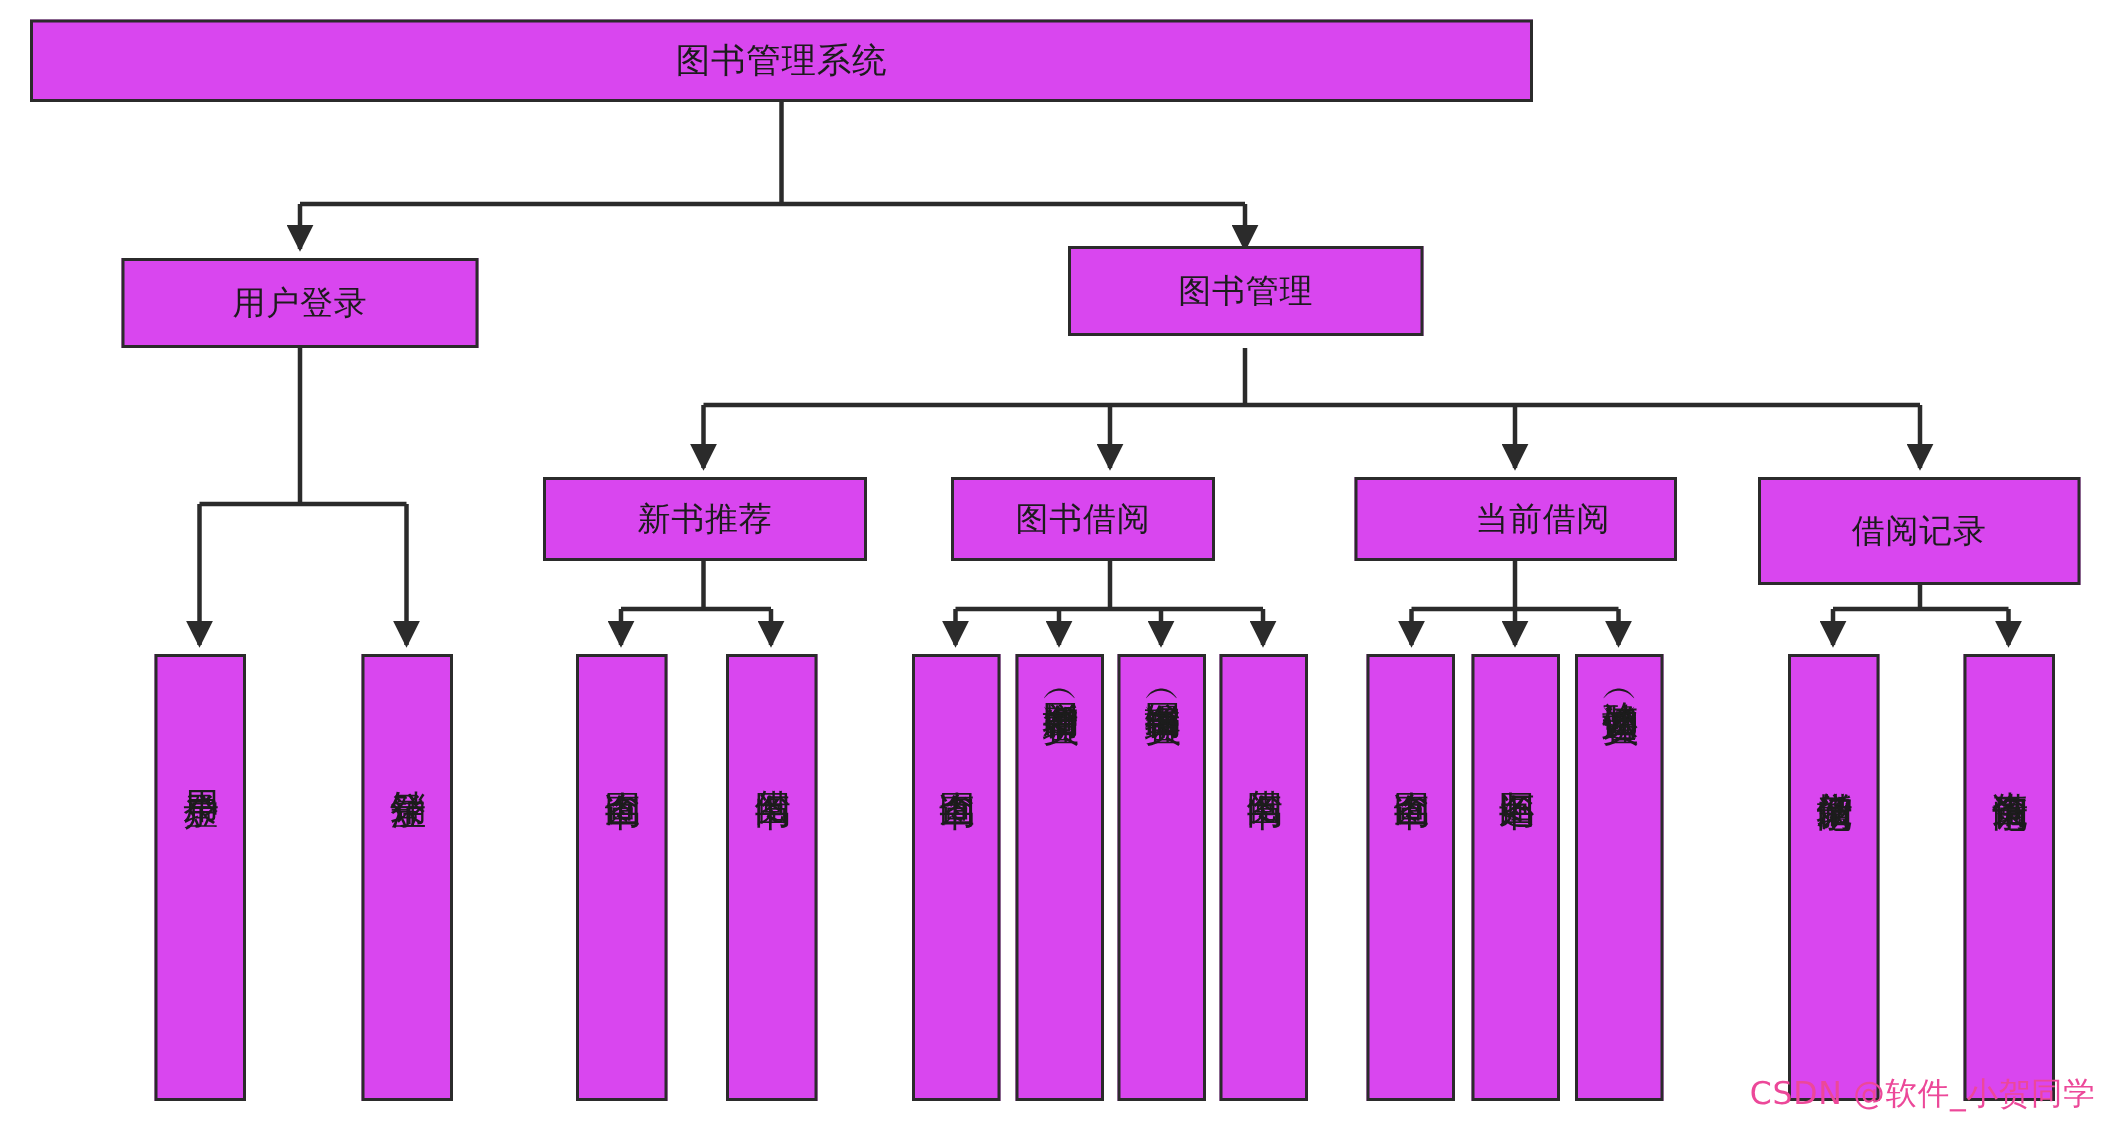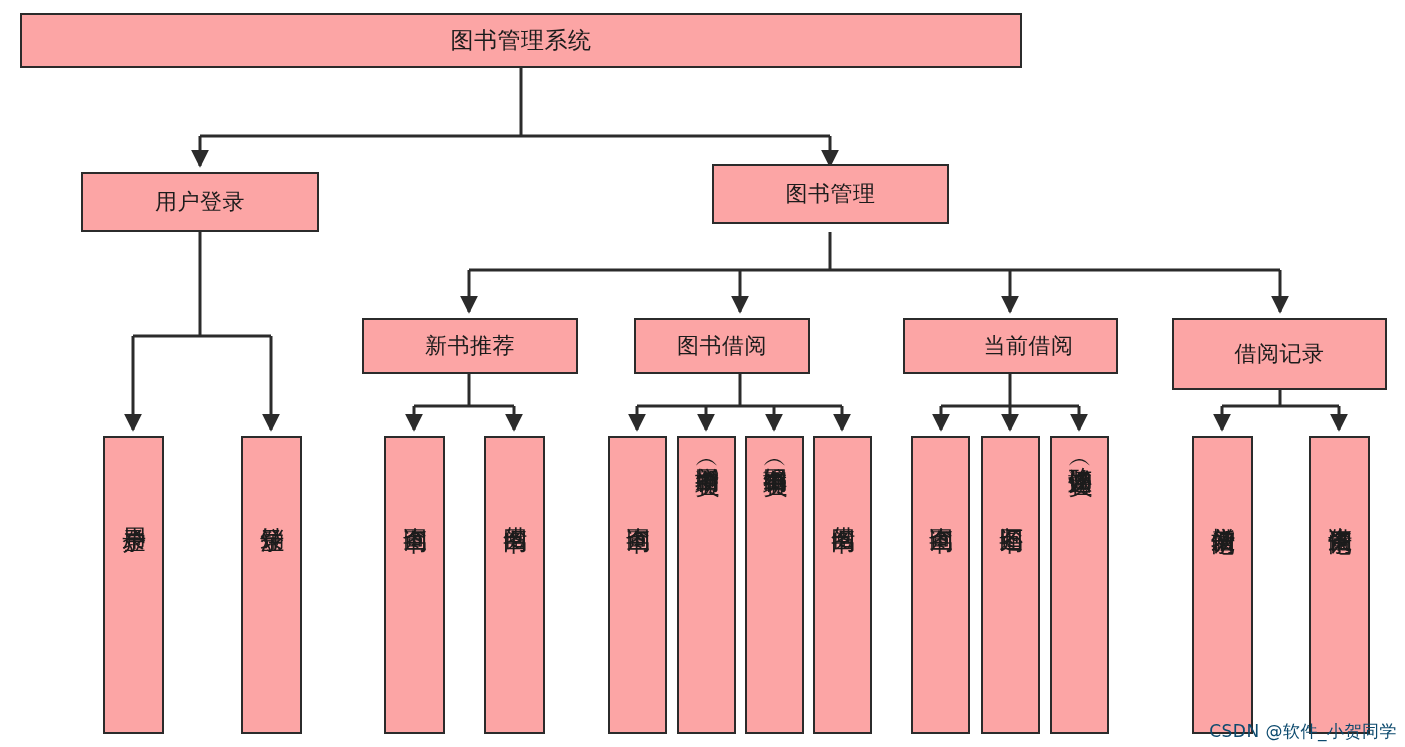--- a/index.html
+++ b/index.html
@@ -21,21 +21,21 @@
     position: absolute;
     left: 0;
     top: 0;
     width: 1405px;
     height: 747px;
     pointer-events: none;
   }
   .node {
     position: absolute;
     box-sizing: border-box;
-    background: #fca5a5;
+    background: #d946ef;
     border: 2.5px solid #2b2b2b;
     display: flex;
     align-items: center;
     justify-content: center;
     color: #1c1c1c;
   }
   .node-label {
     display: block;
     text-align: center;
     letter-spacing: 0.5px;
@@ -58,22 +58,22 @@
   .node.leaf.mid .node-label {
     margin-top: 66px;
   }
   .node.leaf.tall .node-label {
     margin-top: 6px;
   }
   .watermark {
     position: absolute;
     right: 8px;
     bottom: 4px;
-    font-size: 17px;
-    color: #0c4a6e;
+    font-size: 21px;
+    color: #ec4899;
     white-space: nowrap;
     letter-spacing: 0.5px;
   }
 </style>
 </head>
 <body>
 
 <div id="canvas">
 
   <svg class="edges" viewBox="0 0 1405 747">

